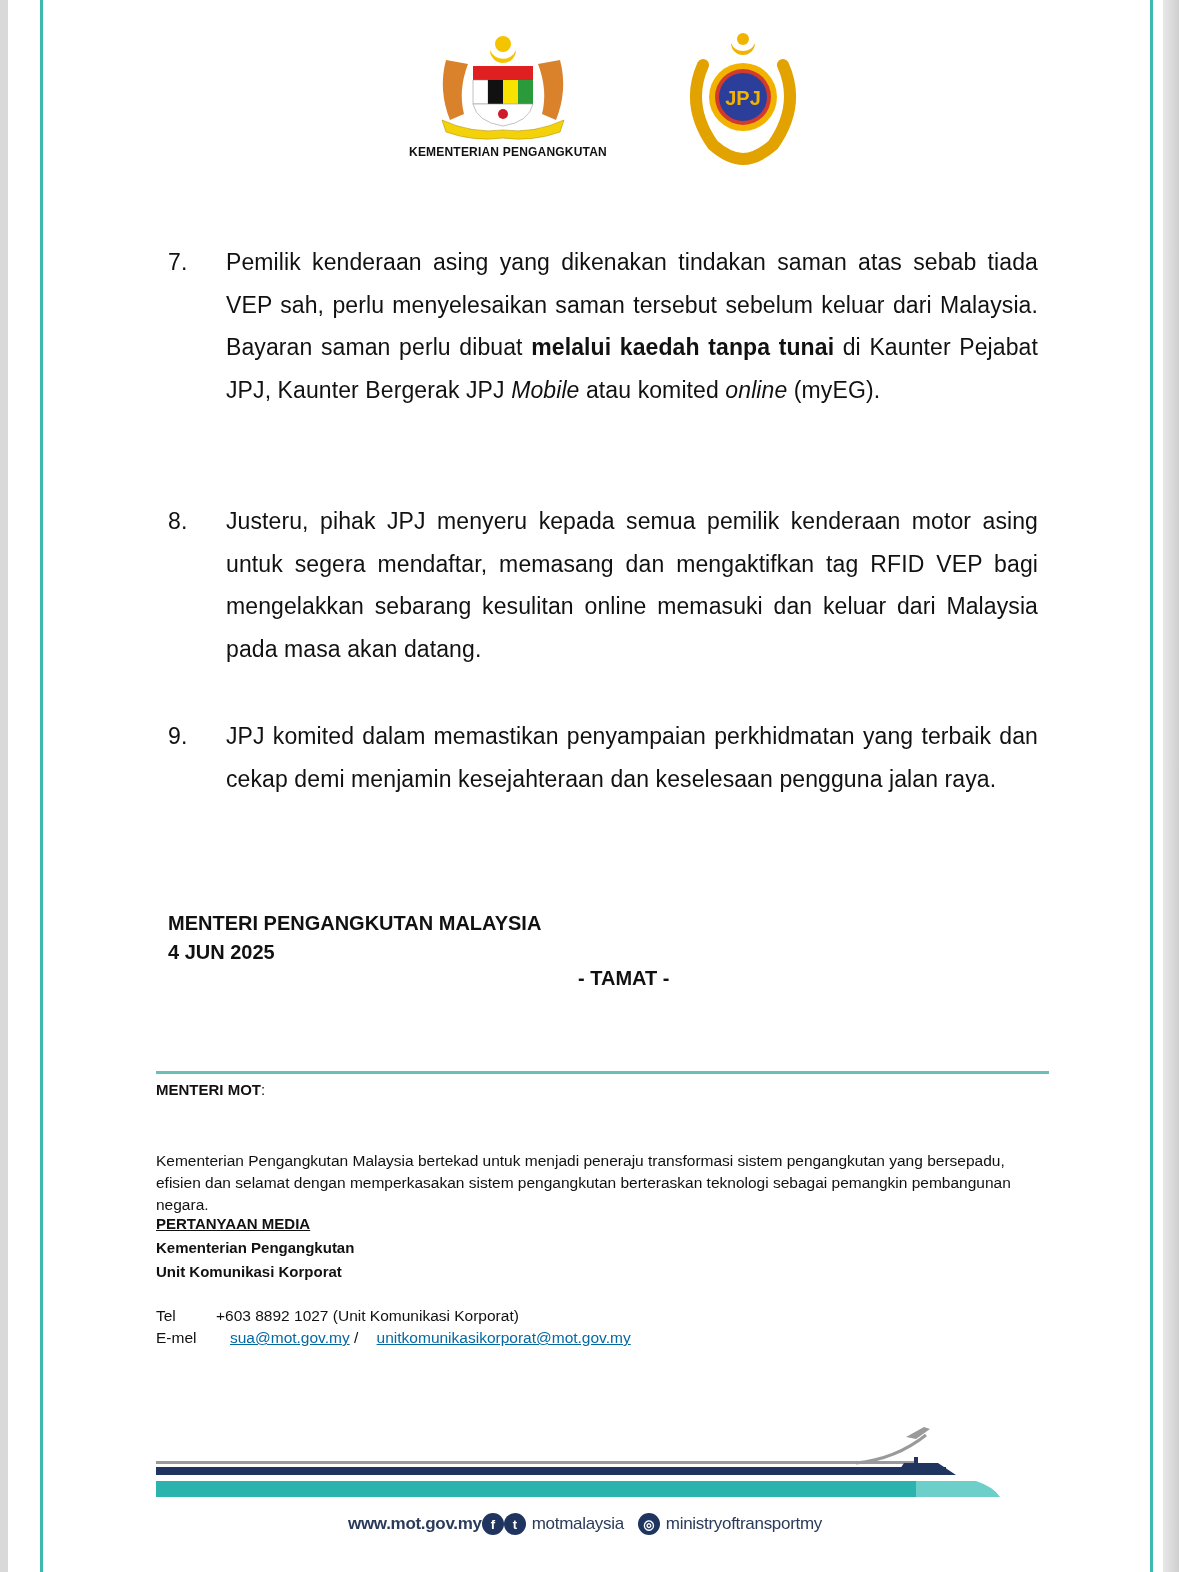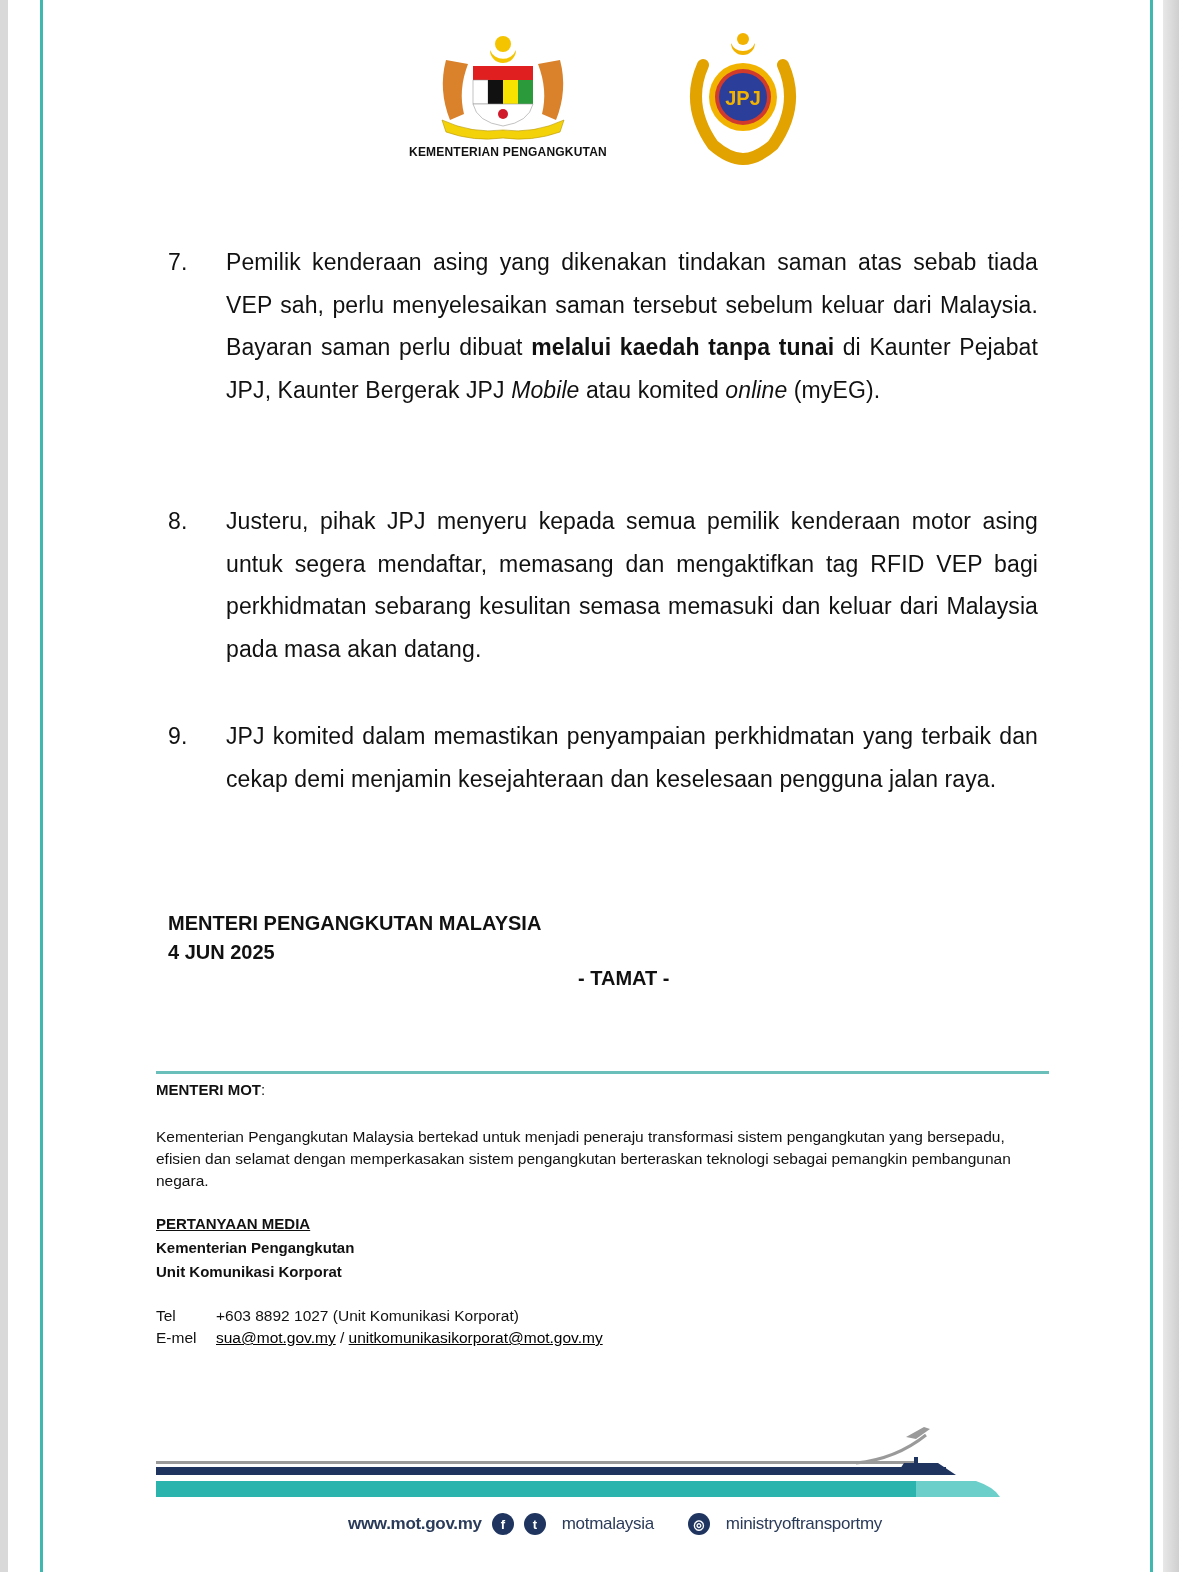--- a/index.html
+++ b/index.html
@@ -26,29 +26,29 @@
   .para .text { margin-left:58px; text-align:justify; }
   .para b { font-weight:bold; }
   .para i { font-style:italic; }
 
   .sign { position:absolute; left:148px; font-size:20px; font-weight:bold; line-height:28px;margin-left:12px; }
   .tamat { position:absolute; left:570px; top:967px; font-size:20px; font-weight:bold; }
 
   .rule { position:absolute; left:148px; top:1071px; width:893px; height:3px; background:#6bbfbb; }
 
   .about-title { position:absolute; left:148px; top:1081px; font-size:15px; font-weight:bold; }
-  .about-body { position:absolute; left:148px; top:1126px; width:890px; font-size:15.5px; line-height:22px; }
+  .about-body { position:absolute; left:148px; top:1150px; width:890px; font-size:15.5px; line-height:22px; }
   .media-title { position:absolute; left:148px; top:1215px; font-size:15px; font-weight:bold; text-decoration:underline; }
   .media-line { position:absolute; left:148px; font-size:15px; font-weight:bold; }
   .contact { position:absolute; left:148px; font-size:15.5px; }
   .contact .lbl { display:inline-block; width:60px; }
-  .link { color:#000000; text-decoration:underline; }
+  .link { color:#0369a1; text-decoration:underline;margin-left:14px; }
 
   .footer-art { position:absolute; left:148px; top:1425px; width:890px; height:80px; }
-  .footer-links { position:absolute; left:340px; top:1510px; height:28px; display:flex; align-items:center; gap:10px; font-size:17px; color:#2b3b5a; font-weight:bold; letter-spacing:-0.3px; }
+  .footer-links { position:absolute; left:340px; top:1510px; height:28px; display:flex; align-items:center; font-size:17px; color:#2b3b5a; font-weight:bold; letter-spacing:-0.3px; }
   .footer-links .plain { font-weight:normal;margin-left:6px; }
   .circ { width:22px; height:22px; border-radius:50%; background:#1f3560; color:#fff; display:inline-flex; align-items:center; justify-content:center; font-size:13px; font-weight:bold; }
 </style>
 </head>
 <body>
 
 <div class="page">
   <div class="frame-left"></div>
   <div class="frame-right"></div>
 
@@ -80,21 +80,21 @@
     </svg>
   </div>
 
   <div class="para" style="top:241px;">
     <div class="num">7.</div>
     <div class="text"><span>Pemilik kenderaan asing yang dikenakan tindakan saman atas sebab tiada VEP sah, perlu menyelesaikan saman tersebut sebelum keluar dari Malaysia. Bayaran saman perlu dibuat </span><b>melalui kaedah tanpa tunai</b><span> di Kaunter Pejabat JPJ, Kaunter Bergerak JPJ </span><i>Mobile</i><span> atau komited </span><i>online</i><span> (myEG).</span></div>
   </div>
 
   <div class="para" style="top:500px;">
     <div class="num">8.</div>
-    <div class="text">Justeru, pihak JPJ menyeru kepada semua pemilik kenderaan motor asing untuk segera mendaftar, memasang dan mengaktifkan tag RFID VEP bagi perkhidmatan sebarang kesulitan semasa memasuki dan keluar dari Malaysia pada masa akan datang.</div>
+    <div class="text">Justeru, pihak JPJ menyeru kepada semua pemilik kenderaan motor asing untuk segera mendaftar, memasang dan mengaktifkan tag RFID VEP bagi mengelakkan sebarang kesulitan online memasuki dan keluar dari Malaysia pada masa akan datang.</div>
   </div>
 
   <div class="para" style="top:715px;">
     <div class="num">9.</div>
     <div class="text">JPJ komited dalam memastikan penyampaian perkhidmatan yang terbaik dan cekap demi menjamin kesejahteraan dan keselesaan pengguna jalan raya.</div>
   </div>
 
   <div class="sign" style="top:909px;">MENTERI PENGANGKUTAN MALAYSIA</div>
   <div class="sign" style="top:938px;">4 JUN 2025</div>
   <div class="tamat">- TAMAT -</div>

